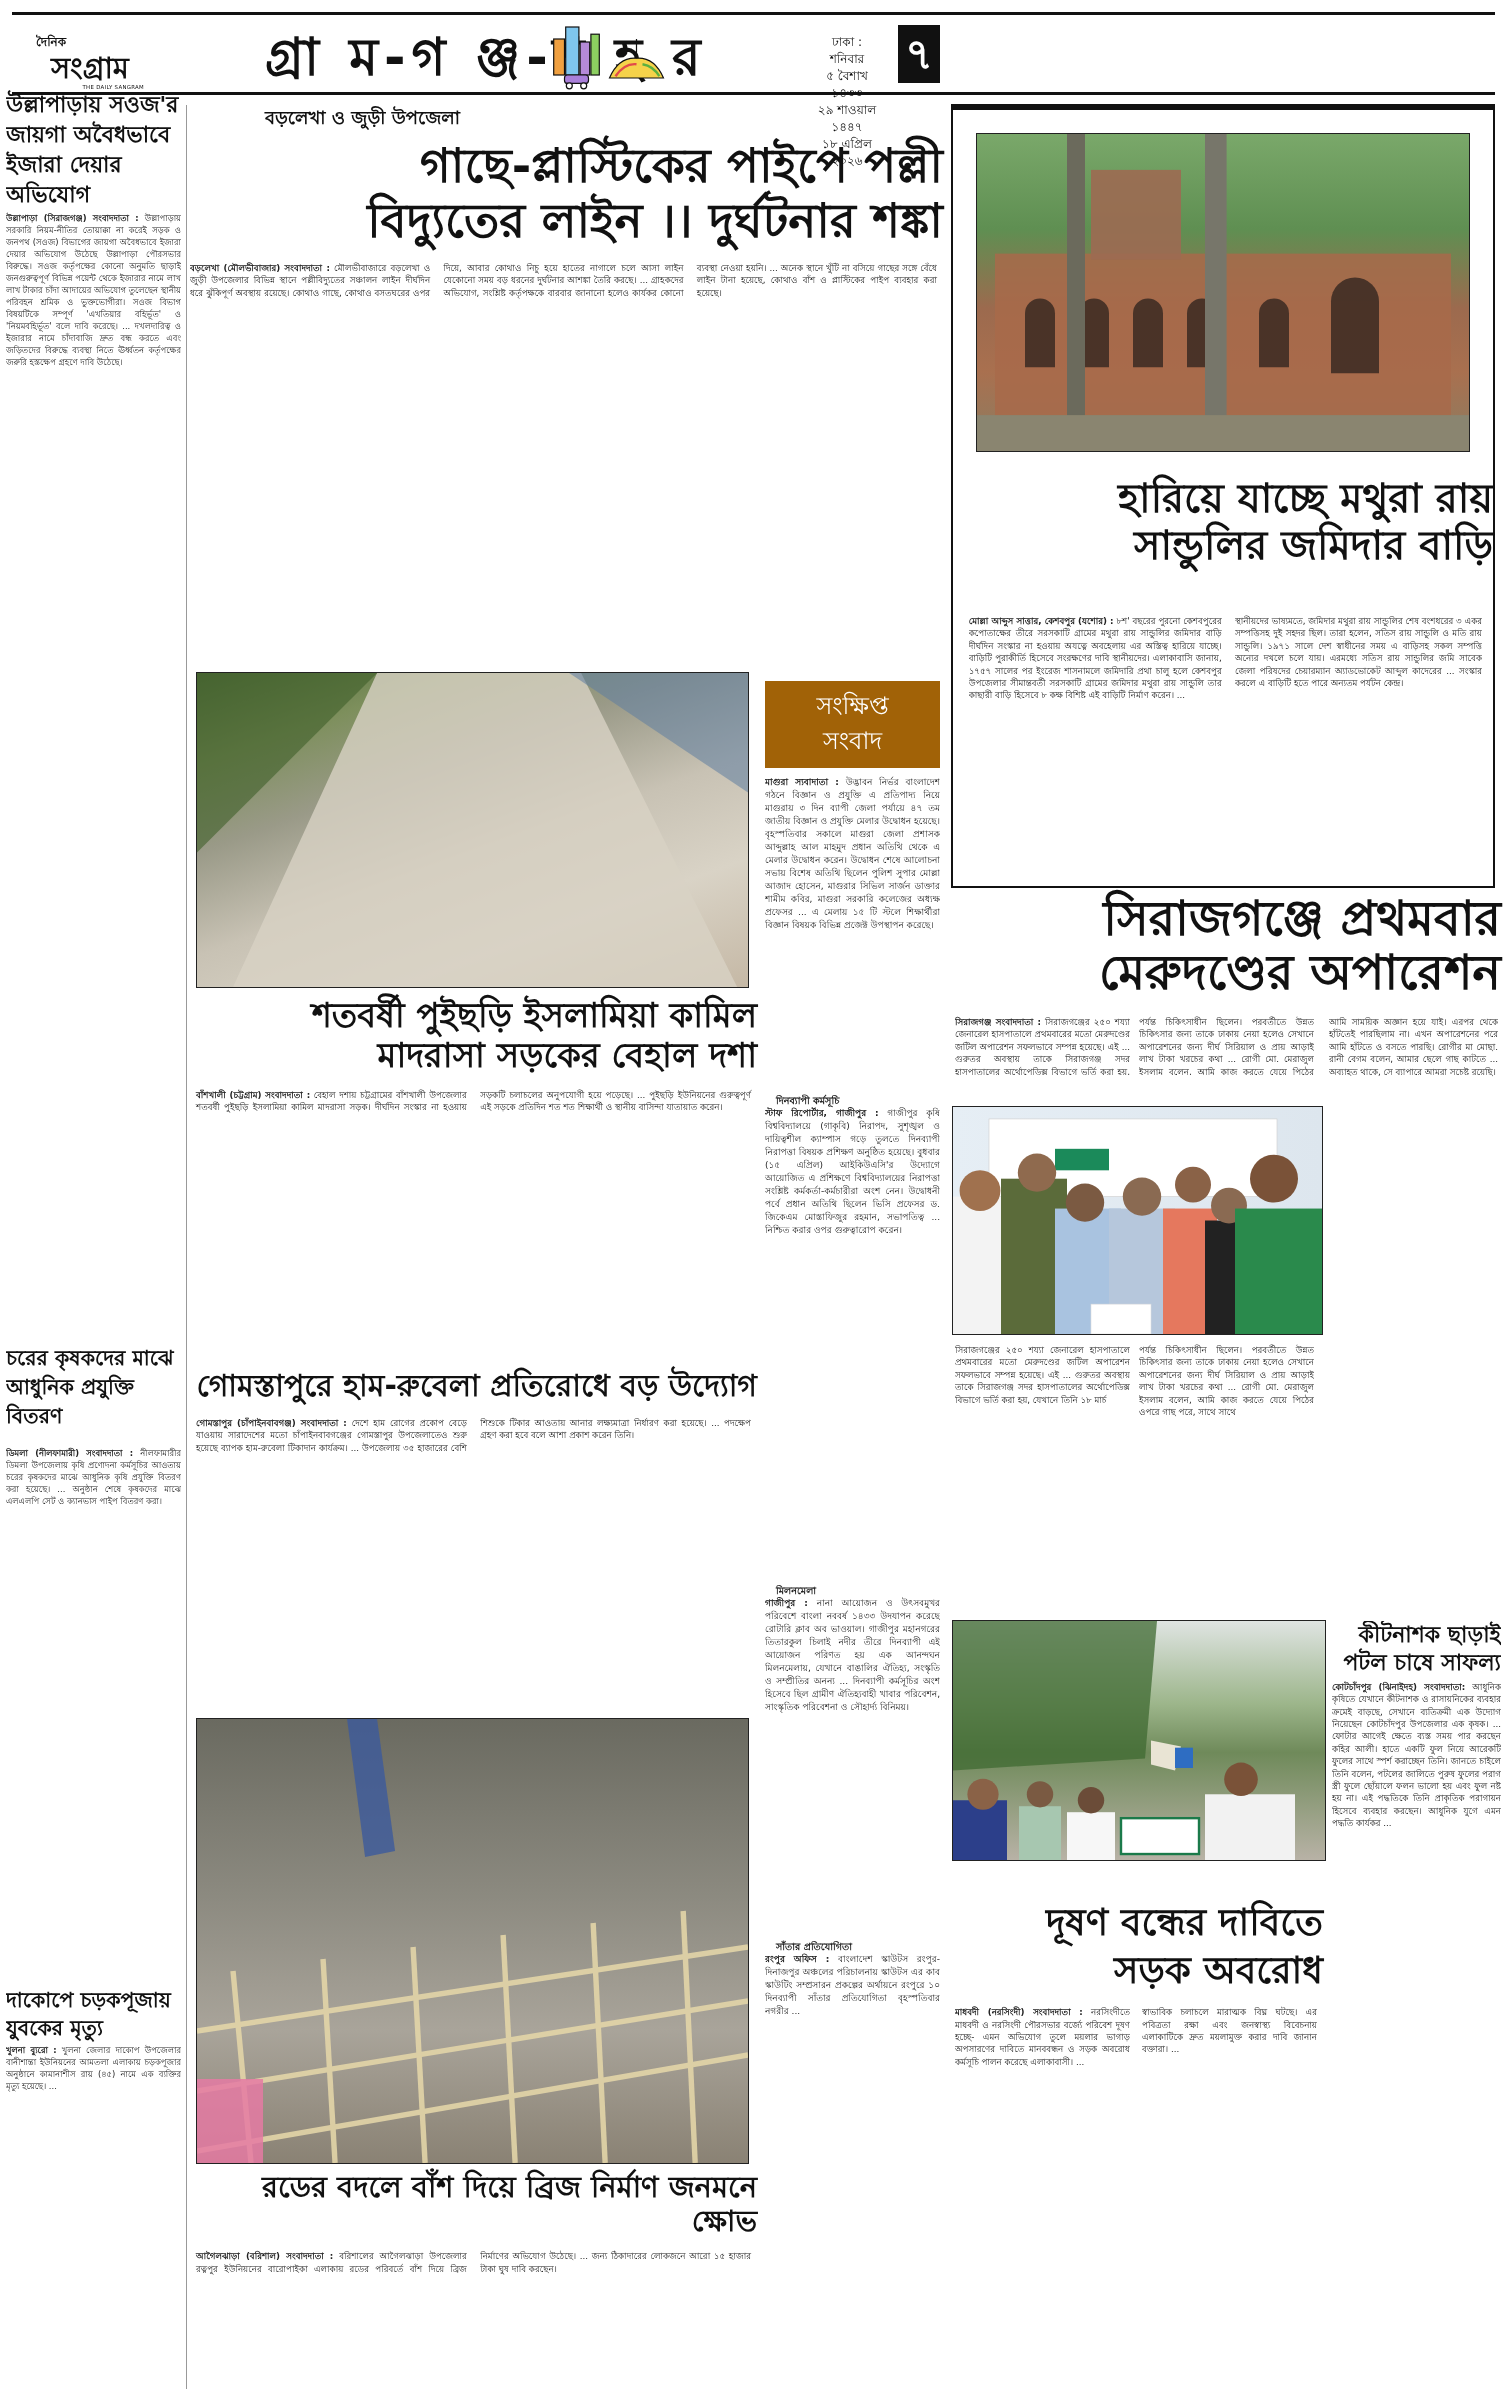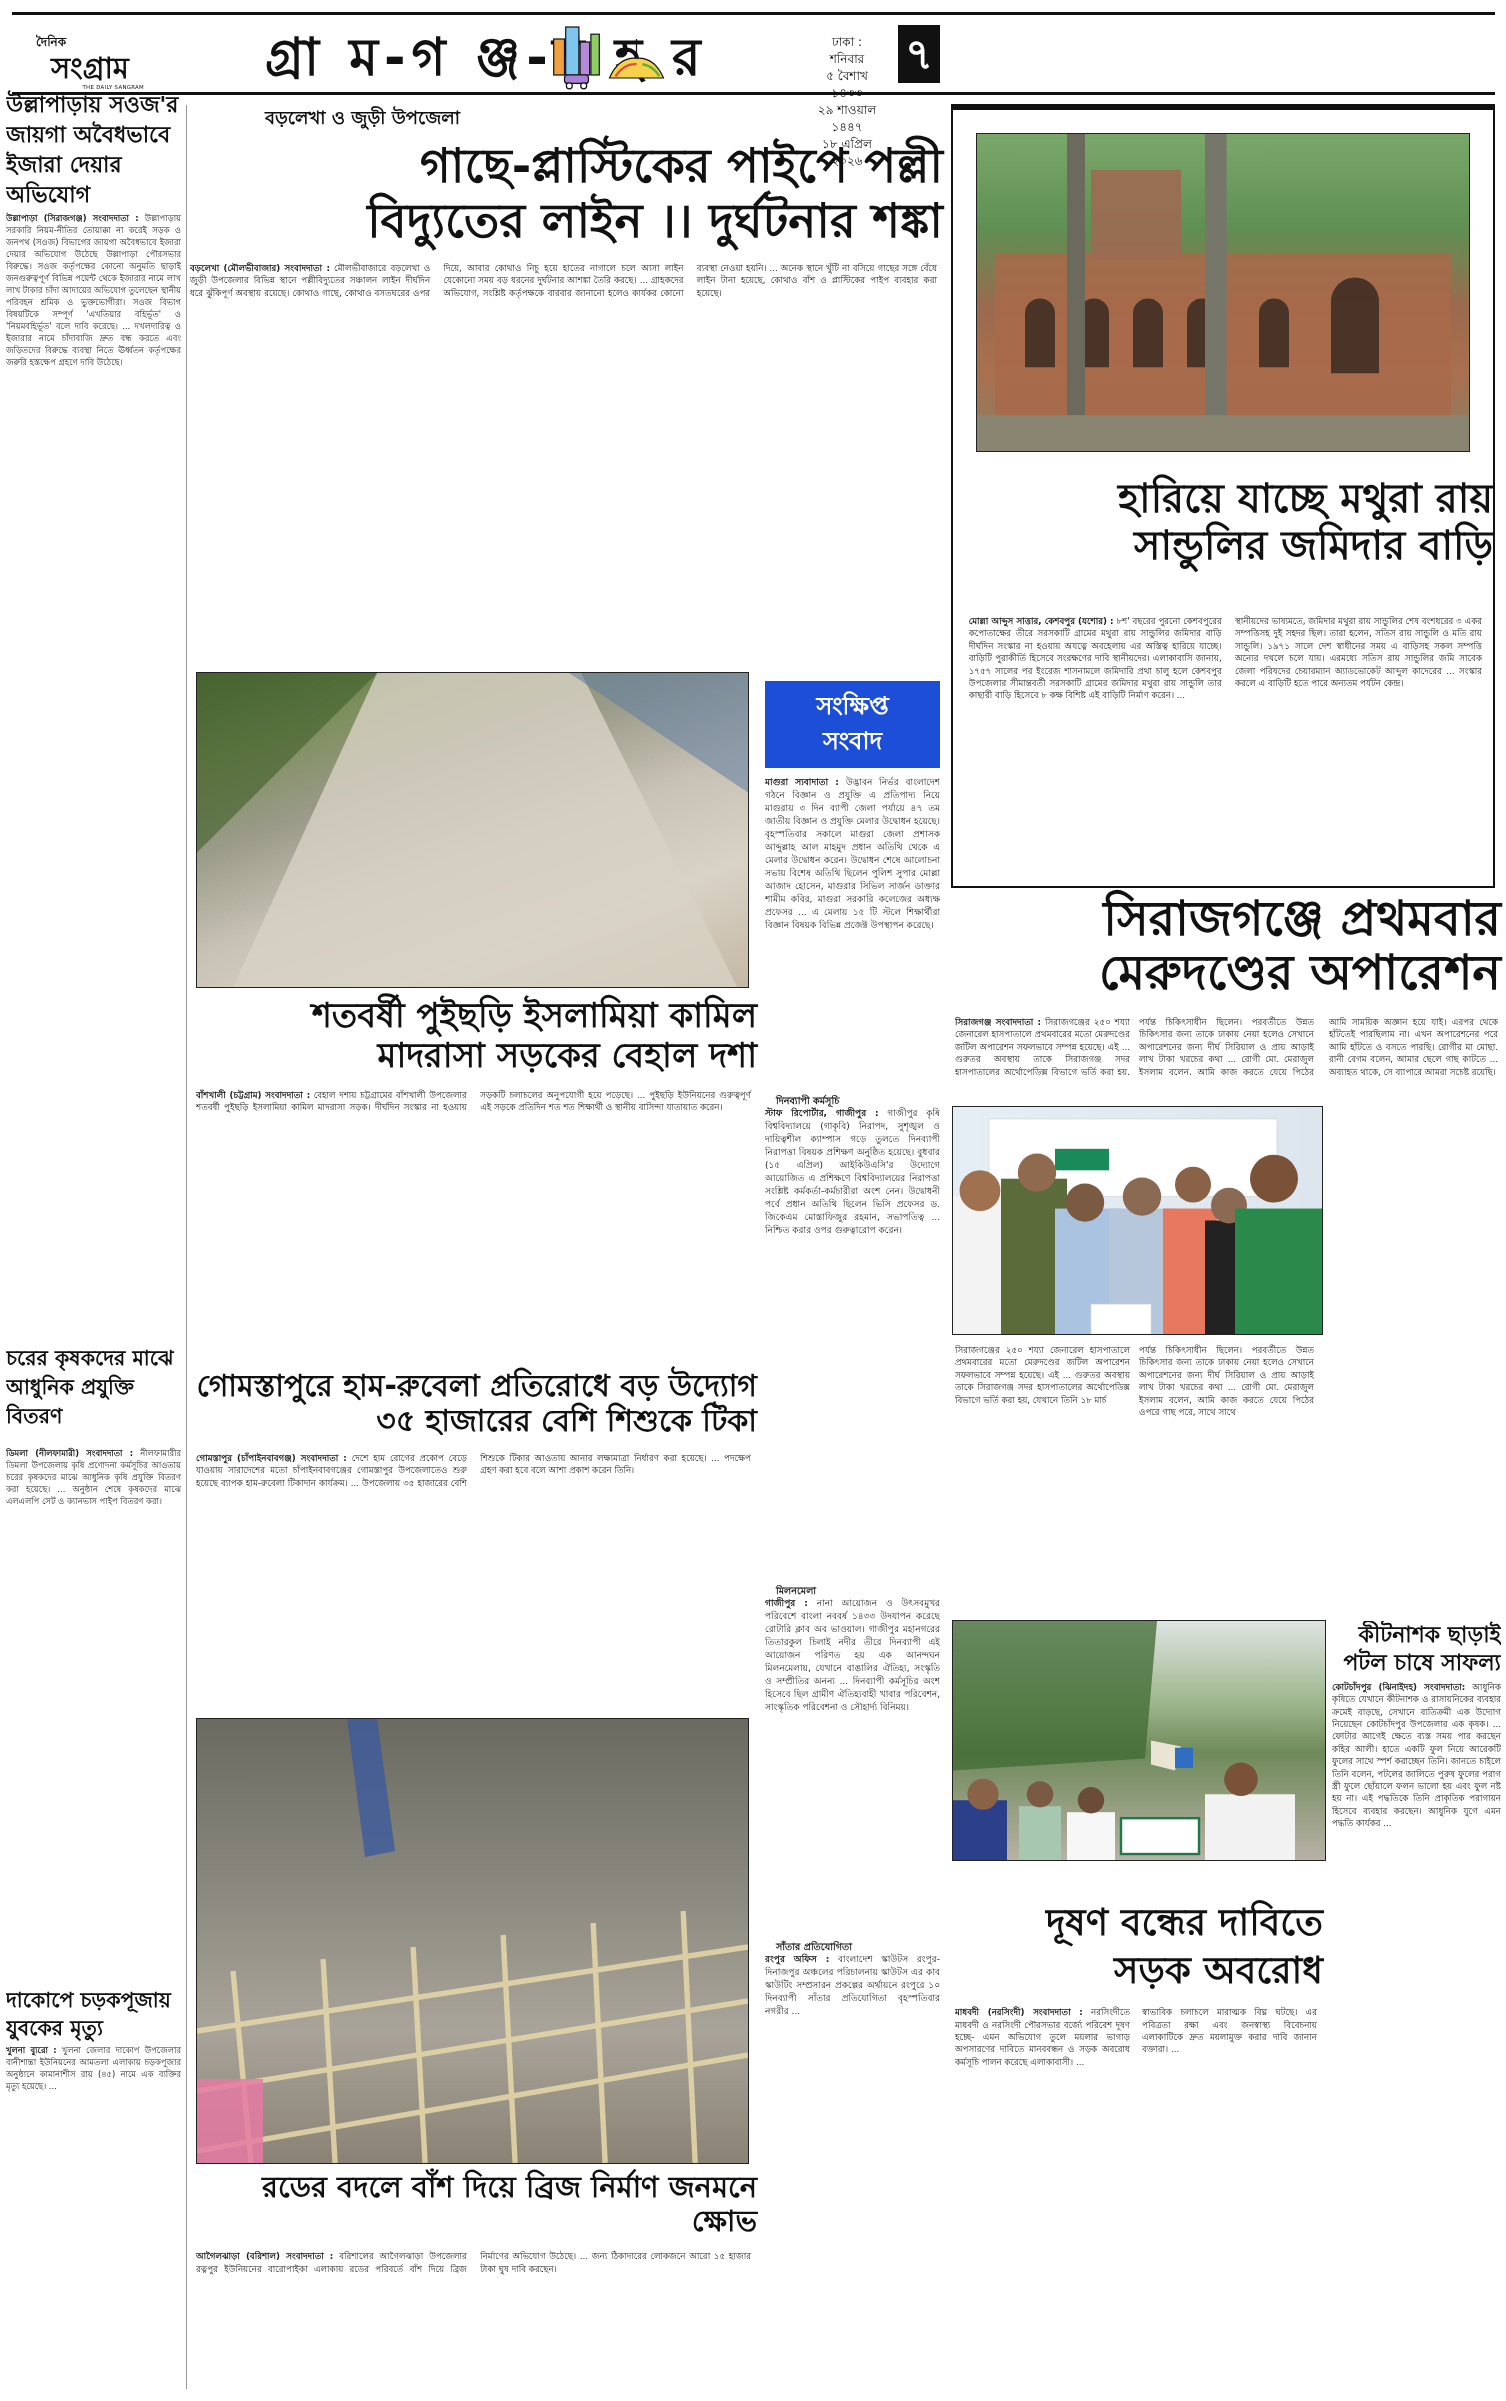--- a/index.html
+++ b/index.html
@@ -15,21 +15,21 @@
   .city-art{left:552px;top:21px;width:121px;height:72px}
   .date-block{left:814px;top:34px;width:66px;text-align:center;font-size:12px;line-height:17px}
   .page-num{left:898px;top:25px;width:42px;height:58px;background:#111;color:#fff;font-size:43px;font-weight:bold;text-align:center;line-height:58px}
   .col-text{font-size:8.7px;line-height:12.4px;text-align:justify;color:#222;overflow:hidden}
   .col-text .lead{font-weight:bold}
   .hl-xl{font-weight:bold;line-height:1.18;text-align:right;color:#111}
   .hl-l{font-weight:bold;line-height:1.3;color:#111}
   .photo{position:absolute;border:1.8px solid #222;overflow:hidden}
   .boxed{position:absolute;border:2.4px solid #111}
   .vline{position:absolute;width:0.6px;background:#999}
-  .brief-box{background:#1d4ed8;color:#fff;text-align:center;font-weight:bold}
+  .brief-box{background:#a16207;color:#fff;text-align:center;font-weight:normal}
   .subhead{font-weight:bold;font-size:9.6px;padding-left:11px}
 </style>
 </head>
 <body>
 
 <div class="rule" style="top:12px;height:3px"></div>
 
 <div class="abs hdr-logo">
   <div class="l1">দৈনিক</div>
   <div class="l2">সংগ্রাম</div>
@@ -109,21 +109,20 @@
   <h2 class="hl-xl" style="font-size:34px">শতবর্ষী পুইছড়ি ইসলামিয়া কামিল</h2>
   <h2 class="hl-xl" style="font-size:34px">মাদরাসা সড়কের বেহাল দশা</h2>
   <div class="col-text" style="column-count:2;column-gap:13.3px;height:169px;margin-top:13.3px;padding:0 6px">
     <span class="lead">বাঁশখালী (চট্টগ্রাম) সংবাদদাতা :</span>
     <span>বেহাল দশায় চট্টগ্রামের বাঁশখালী উপজেলার শতবর্ষী পুইছড়ি ইসলামিয়া কামিল মাদরাসা সড়ক। দীর্ঘদিন সংস্কার না হওয়ায় সড়কটি চলাচলের অনুপযোগী হয়ে পড়েছে। ... পুইছড়ি ইউনিয়নের গুরুত্বপূর্ণ এই সড়কে প্রতিদিন শত শত শিক্ষার্থী ও স্থানীয় বাসিন্দা যাতায়াত করেন।</span>
   </div>
 </article>
 
 <article class="abs" style="left:190px;top:1368px;width:567px">
   <h2 class="hl-xl" style="font-size:30px">গোমস্তাপুরে হাম-রুবেলা প্রতিরোধে বড় উদ্যোগ</h2>
-  <h2 class="hl-xl" style="font-size:30px">৩৫ হাজারের বেশি শিশুকে টিকা</h2>
   <div class="col-text" style="column-count:2;column-gap:13.3px;height:169px;margin-top:13.3px;padding:0 6px">
     <span class="lead">গোমস্তাপুর (চাঁপাইনবাবগঞ্জ) সংবাদদাতা :</span>
     <span>দেশে হাম রোগের প্রকোপ বেড়ে যাওয়ায় সারাদেশের মতো চাঁপাইনবাবগঞ্জের গোমস্তাপুর উপজেলাতেও শুরু হয়েছে ব্যাপক হাম-রুবেলা টিকাদান কার্যক্রম। ... উপজেলায় ৩৫ হাজারের বেশি শিশুকে টিকার আওতায় আনার লক্ষ্যমাত্রা নির্ধারণ করা হয়েছে। ... পদক্ষেপ গ্রহণ করা হবে বলে আশা প্রকাশ করেন তিনি।</span>
   </div>
 </article>
 
 <div class="photo" style="left:196px;top:1718px;width:553px;height:446px;background:linear-gradient(180deg,#6a6a60 0%,#8c8a80 40%,#a9a49a 70%,#8a8274 100%)">
   <svg width="100%" height="100%" viewBox="0 0 918 740" preserveAspectRatio="none">
     <g stroke="#e3d5a8" stroke-width="9" fill="none" opacity="0.9">
       <line x1="0" y1="520" x2="918" y2="380"></line>

